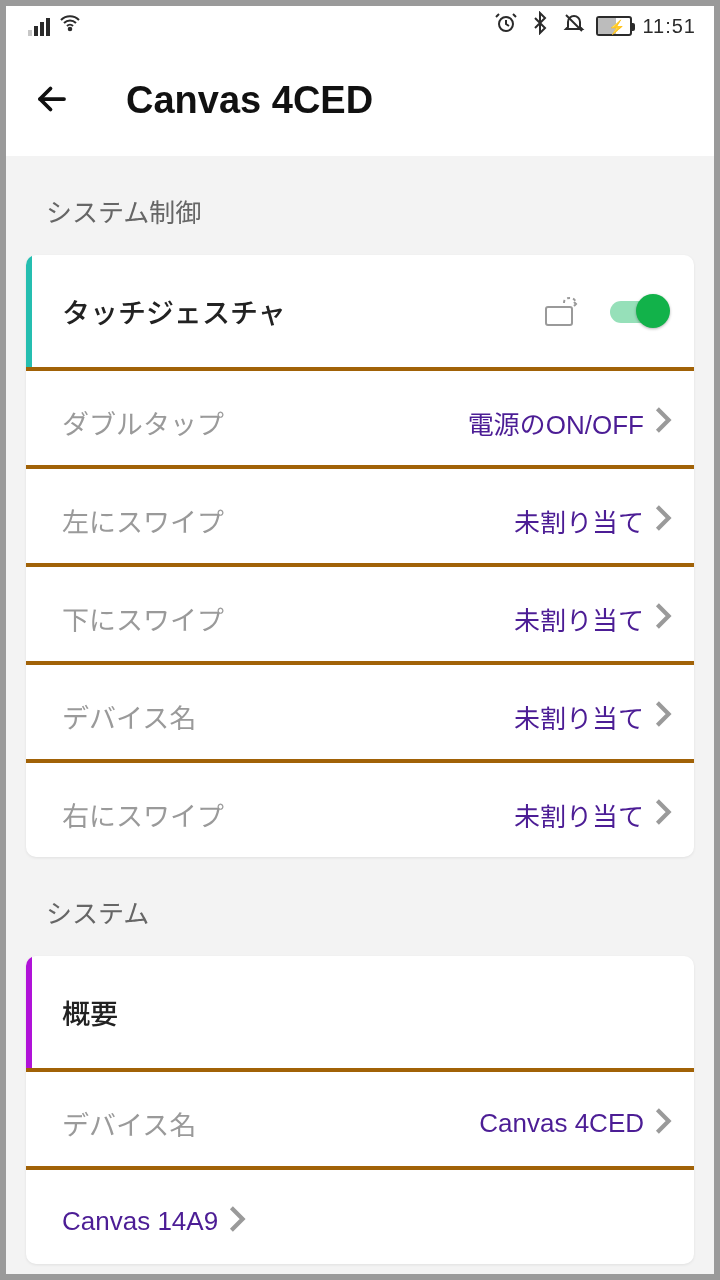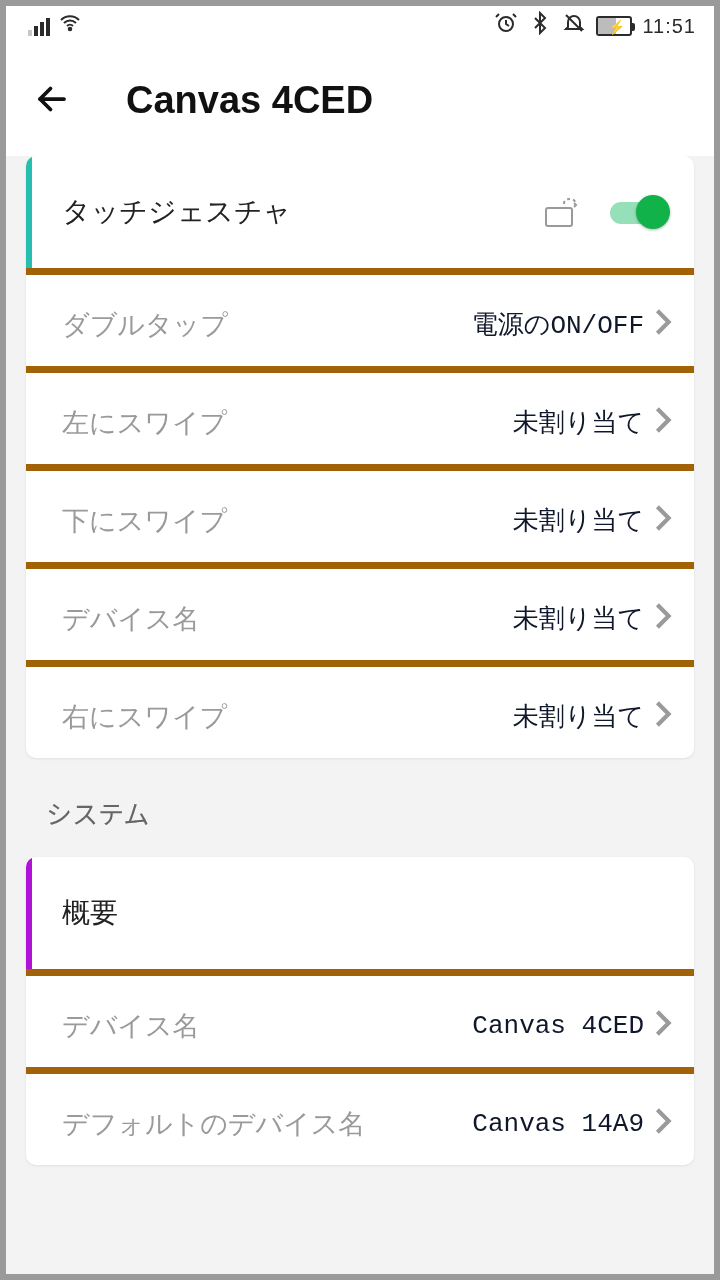--- a/index.html
+++ b/index.html
@@ -57,21 +57,20 @@
     font-size: 26px;
     color:#666;
     padding: 36px 16px 26px 40px;
   }
   .card {
     margin: 0 20px;
     background:#fff;
     border-radius: 10px;
     box-shadow: 0 1px 3px rgba(0,0,0,0.08);
     overflow:hidden;
-    font-family:Liberation Mono, monospace;
   }
   .card-header {
     display:flex;
     align-items:center;
     height:112px;
     padding: 0 26px 0 36px;
     position:relative;
   }
   .card-header.teal::before{
     content:"";
@@ -93,24 +92,24 @@
     background:#96e0b9;
   }
   .toggle .knob{
     position:absolute; right:-2px; top:-1px; width:34px; height:34px; border-radius:50%;
     background:#12b24a; box-shadow:0 1px 3px rgba(0,0,0,0.3);
   }
   .row {
     display:flex; align-items:center;
     height:98px;
     padding: 8px 22px 0 36px;
-    border-top:7px solid #a16207;
+    border-top:4px solid #a16207;
   }
   .row .label { flex:1; font-size:27px; color:#9a9a9a;}
-  .row .value { font-size:26px; color:#0f172a; margin-right:10px; }
+  .row .value { font-size:26px; color:#4c1d95; margin-right:10px; }
   .chev { color:#9a9a9a; }
   .chev svg{ width:18px; height:28px; }
 </style>
 </head>
 <body>
 
 <div class="status-bar">
   <div class="status-left">
     <span class="sig-bars">
         <span></span>
@@ -155,20 +154,21 @@
     <svg width="36" height="36" viewBox="0 0 24 24" fill="none" stroke="#111" stroke-width="2.5" stroke-linecap="round" stroke-linejoin="round">
         <path d="M20 12H4"></path>
         <path d="M11 5l-7 7 7 7"></path>
       </svg>
   </span>
   <span class="title">Canvas 4CED</span>
 </div>
 
 <div class="content">
 
+  <div class="section-label">システム制御</div>
 
   <div class="card">
     <div class="card-header teal">
       <span class="hdr-label">タッチジェスチャ</span>
       <span class="gesture-icon">
         <svg width="38" height="34" viewBox="0 0 38 34" fill="none" stroke="#9a9a9a" stroke-width="2">
             <rect x="2" y="14" width="26" height="18" rx="2"></rect>
             <path d="M20 10c0-5 4-5 6-5 3 0 6 2 6 6" stroke-dasharray="3 3"></path>
             <path d="M30 13l2-2-2-2"></path>
           </svg>
@@ -223,21 +223,20 @@
       <span class="hdr-label">概要</span>
     </div>
     <div class="row">
       <span class="label">デバイス名</span>
       <span class="value">Canvas 4CED</span>
       <span class="chev"><svg viewBox="0 0 12 20" fill="none" stroke="#9a9a9a" stroke-width="3">
             <path d="M2 2l8 8-8 8"></path>
           </svg></span>
     </div>
     <div class="row">
-      <span class="label">デフォルトのデバイス名</span>
       <span class="value">Canvas 14A9</span>
       <span class="chev"><svg viewBox="0 0 12 20" fill="none" stroke="#9a9a9a" stroke-width="3">
             <path d="M2 2l8 8-8 8"></path>
           </svg></span>
     </div>
   </div>
 
 </div>
 
 </body></html>

